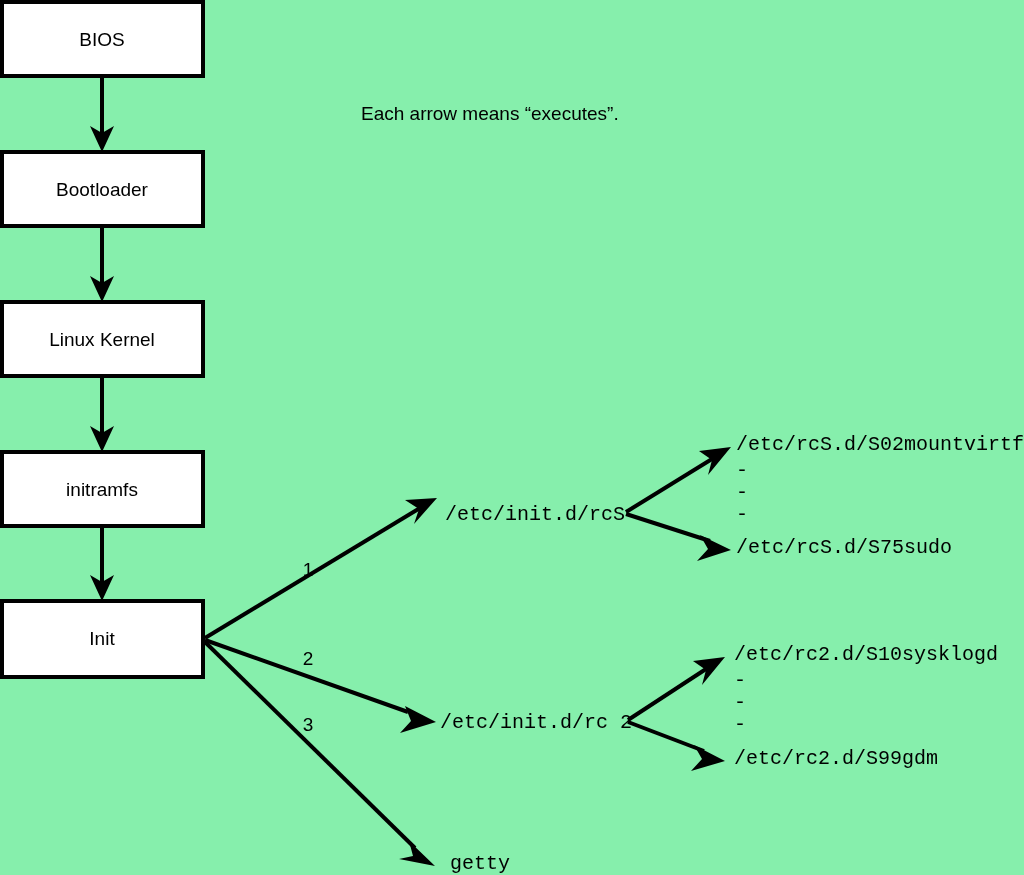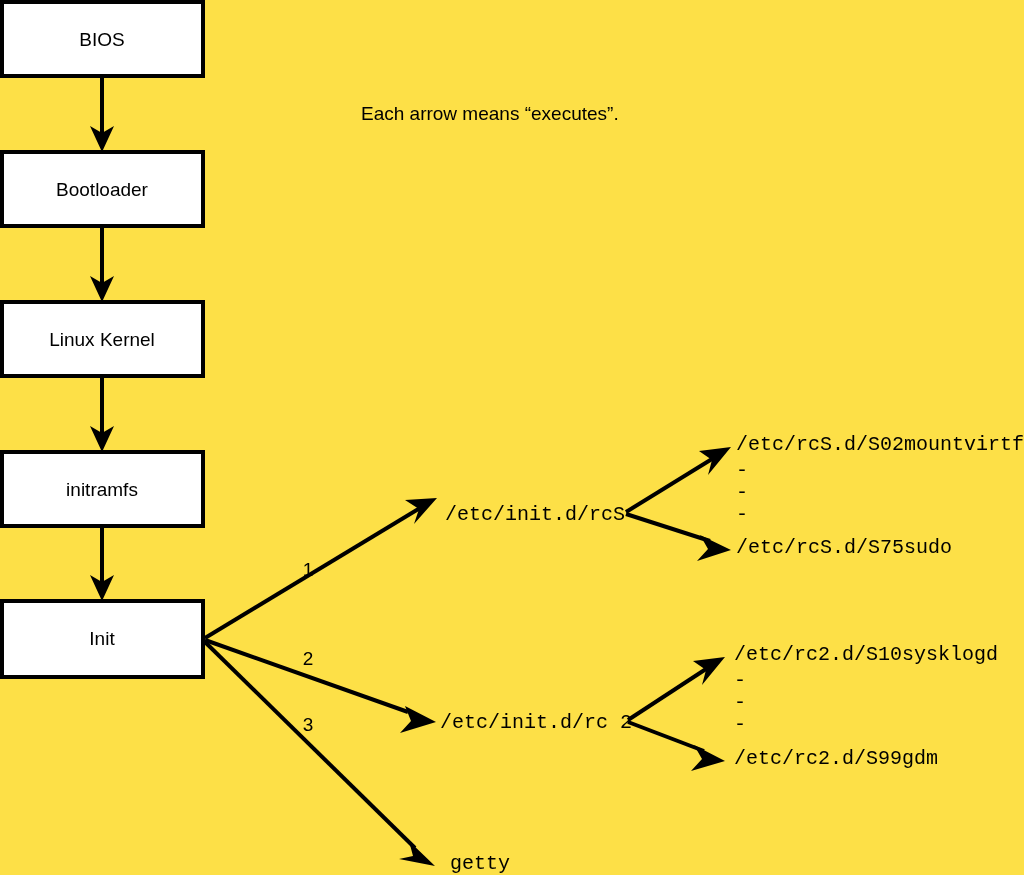--- a/index.html
+++ b/index.html
@@ -7,21 +7,21 @@
     padding: 0;
     background: #ffffff;
   }
   body {
     font-family: "Liberation Sans", sans-serif;
   }
   #canvas {
     position: relative;
     width: 1024px;
     height: 875px;
-    background: #fde047;
+    background: #86efac;
     overflow: hidden;
   }
   svg.diagram {
     position: absolute;
     left: 0;
     top: 0;
     width: 1024px;
     height: 875px;
   }
   .box-rect {

